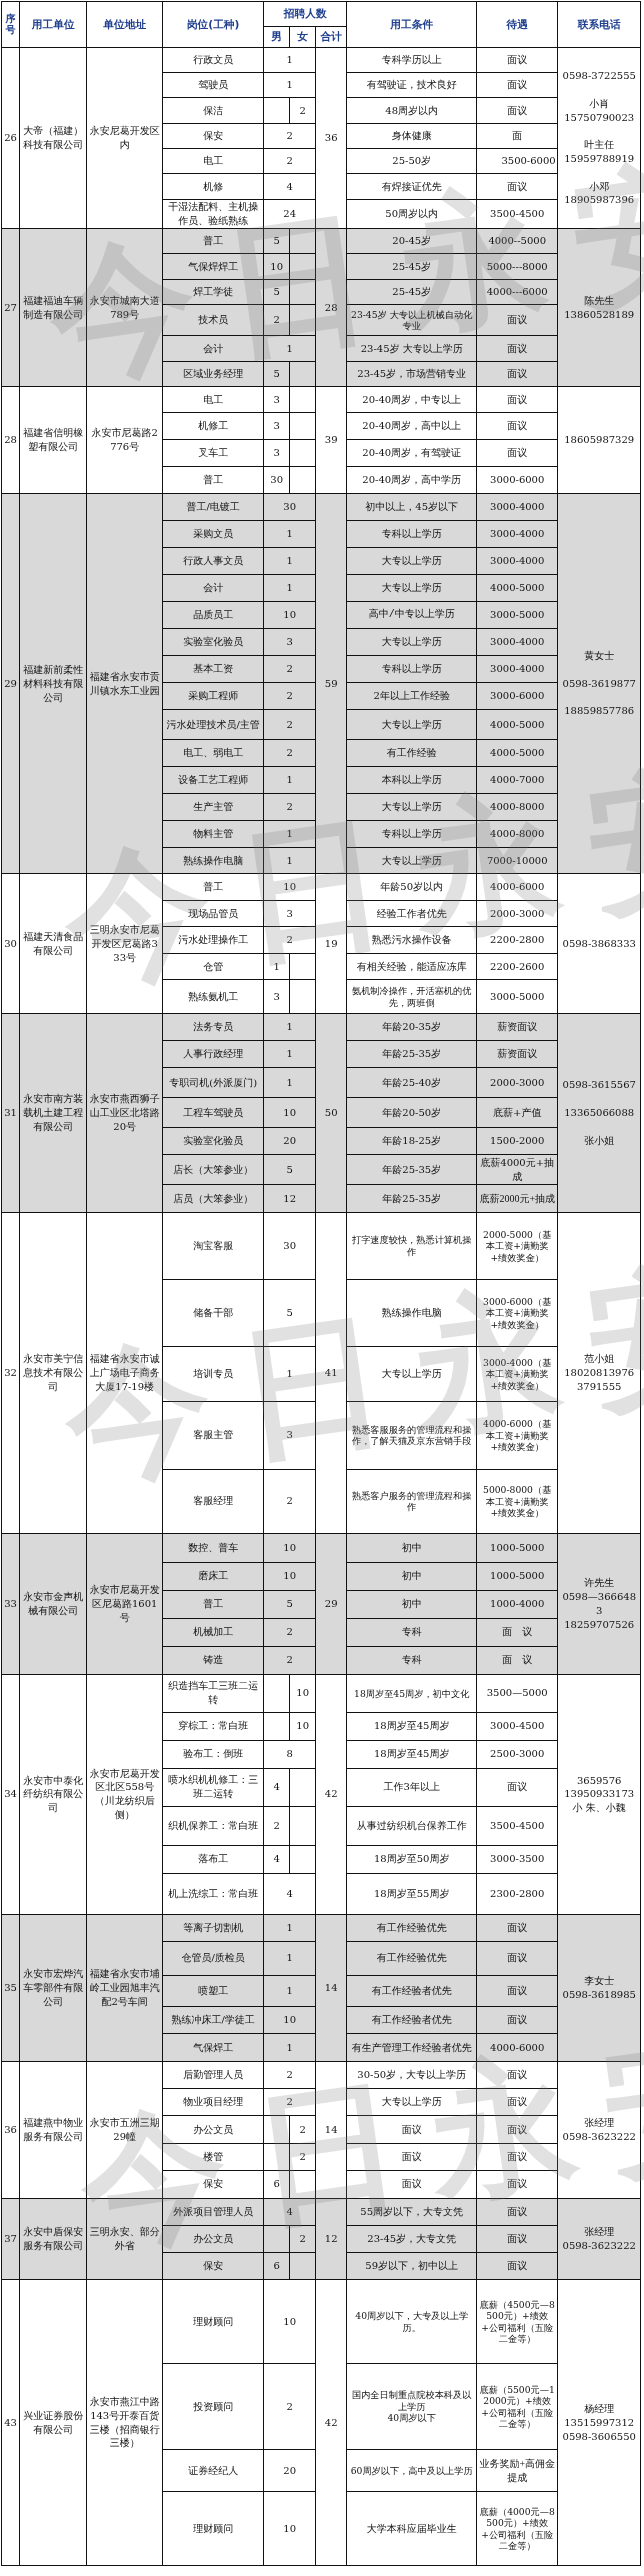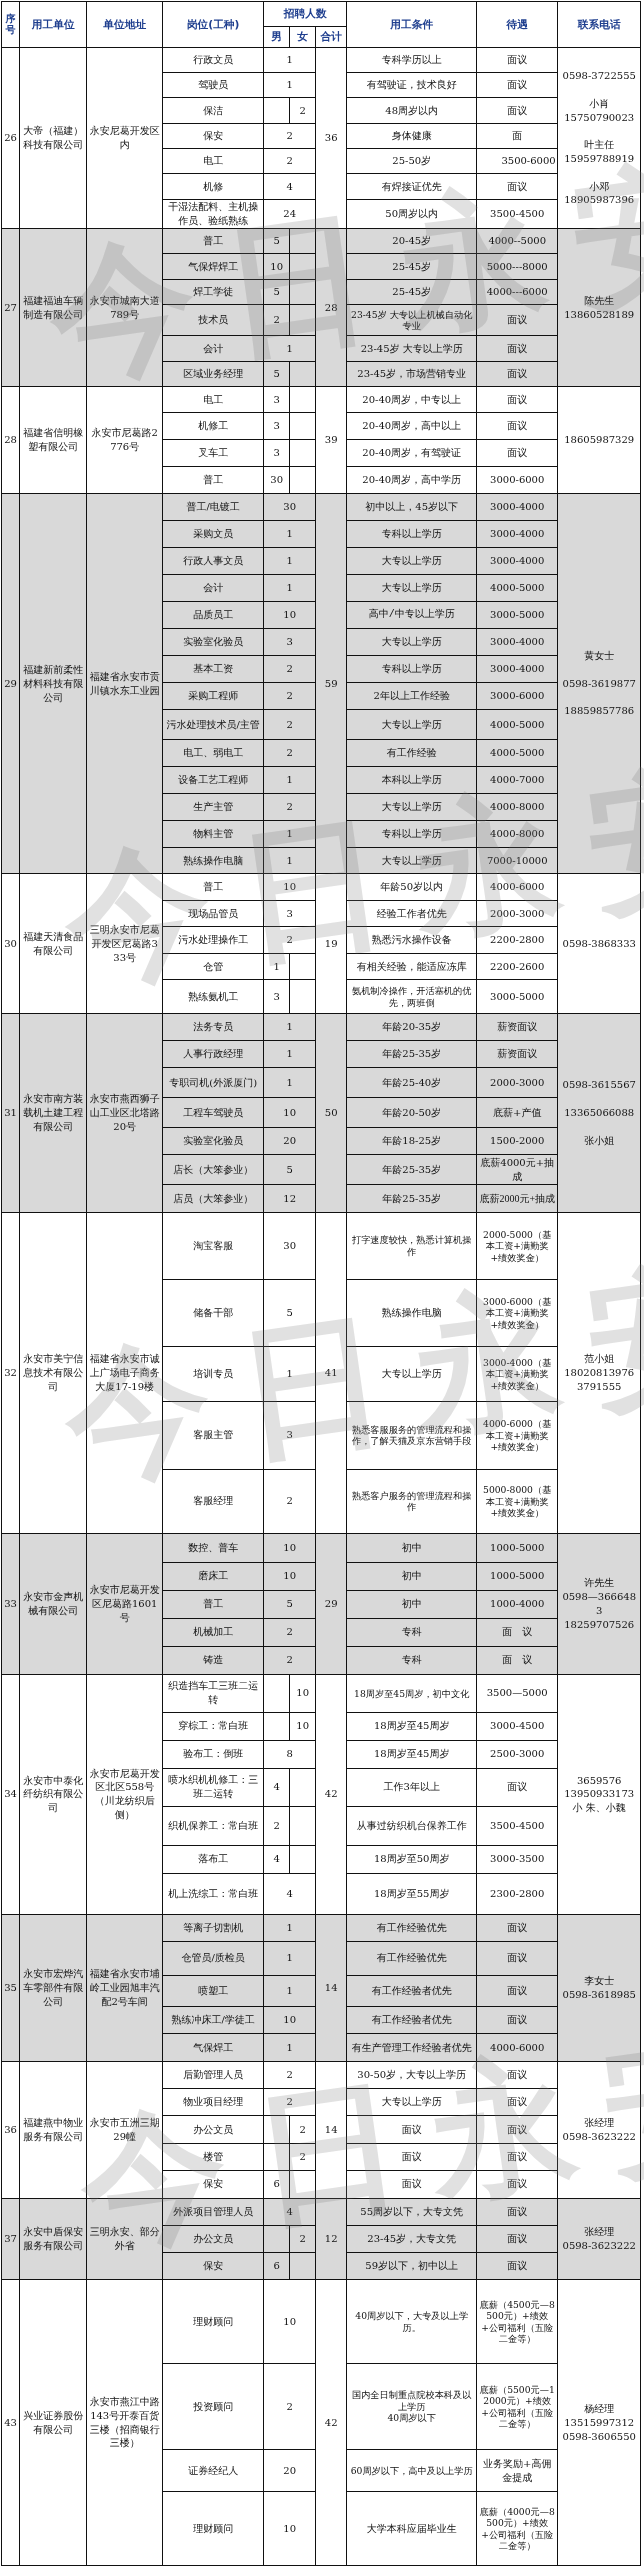--- a/index.html
+++ b/index.html
@@ -624,21 +624,21 @@
           <td>投资顾问</td>
           <td colspan="2">2</td>
           <td class="small" style="white-space: pre-line;">国内全日制重点院校本科及以上学历
 40周岁以下</td>
           <td class="small" style="white-space: pre-line;">底薪（5500元—12000元）+绩效+公司福利（五险二金等）</td>
         </tr>
         <tr style="height: 42px;">
           <td>证券经纪人</td>
           <td colspan="2">20</td>
           <td class="small" style="white-space: pre-line;">60周岁以下，高中及以上学历</td>
-          <td style="white-space: pre-line;">业务奖励+高佣金提成</td>
+          <td style="white-space: pre-line; font-family: Liberation Serif, serif;">业务奖励+高佣金提成</td>
         </tr>
         <tr style="height: 74px;">
           <td>理财顾问</td>
           <td colspan="2">10</td>
           <td style="white-space: pre-line;">大学本科应届毕业生</td>
           <td class="small" style="white-space: pre-line;">底薪（4000元—8500元）+绩效+公司福利（五险二金等）</td>
         </tr>
       </tbody>
   </table>
 

